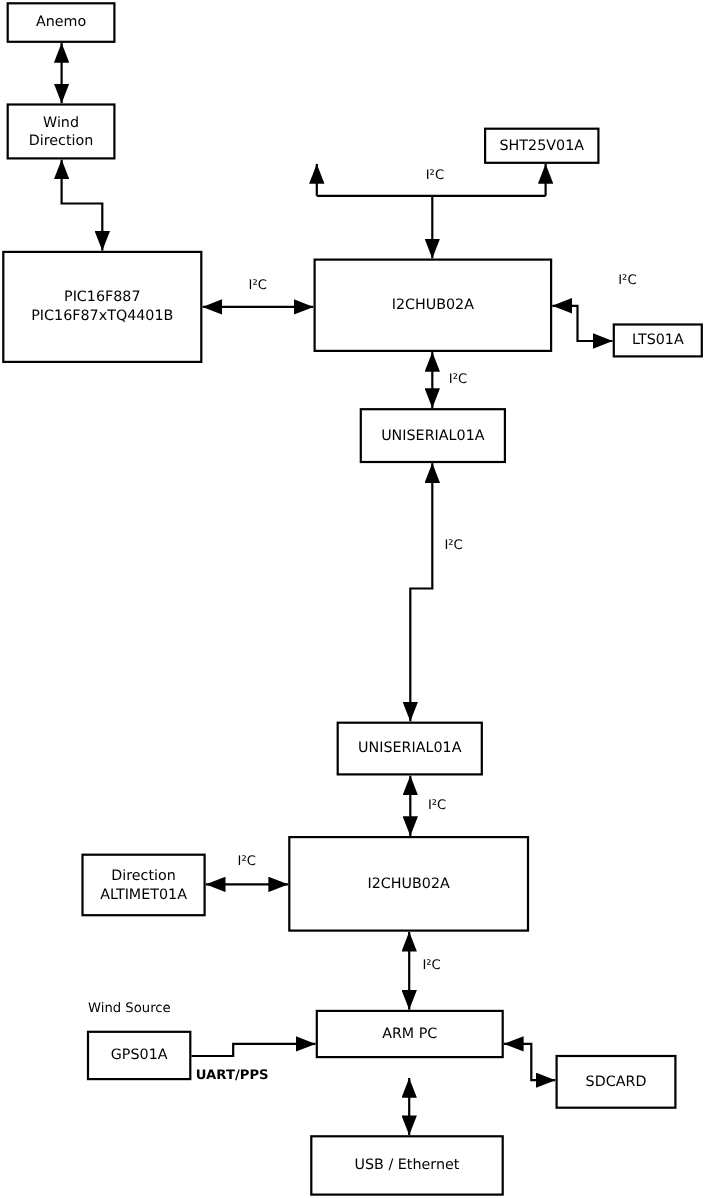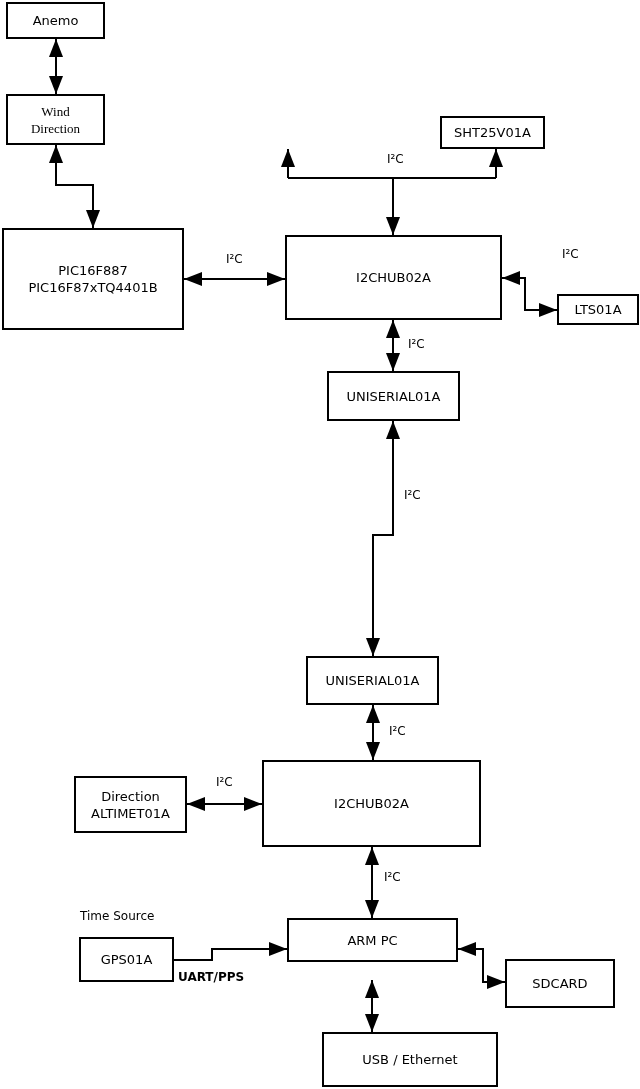--- a/index.html
+++ b/index.html
@@ -71,21 +71,21 @@
     <path d="M372,847 L372,918" marker-start="url(#arr)" marker-end="url(#arr)"></path>
     <path d="M162,960 L212,960 L212,949 L287,949" marker-end="url(#arr)"></path>
     <path d="M458,949 L483,949 L483,982 L505,982" marker-start="url(#arr)" marker-end="url(#arr)"></path>
     <path d="M372,980 L372,1032" marker-start="url(#arr)" marker-end="url(#arr)"></path>
   </svg>
 
   <div class="box" style="left:6px; top:2px; width:99px; height:37px;">
     <span>Anemo</span>
   </div>
 
-  <div class="box" style="left:6px; top:94px; width:99px; height:51px;font-family:Liberation Serif, serif;">
+  <div class="box" style="left:6px; top:94px; width:99px; height:51px;">
     <span>Wind</span>
     <span>Direction</span>
   </div>
 
   <div class="box" style="left:2px; top:228px; width:182px; height:102px;">
     <span>PIC16F887</span>
     <span>PIC16F87xTQ4401B</span>
   </div>
 
 
@@ -123,29 +123,29 @@
   </div>
 
   <div class="box" style="left:67px; top:937px; width:95px; height:45px;margin-left:12px;">
     <span>GPS01A</span>
   </div>
 
   <div class="box" style="left:505px; top:959px; width:110px; height:49px;">
     <span>SDCARD</span>
   </div>
 
-  <div class="box" style="left:282px; top:1032px; width:176px; height:55px;margin-left:40px;">
+  <div class="box" style="left:282px; top:1032px; width:176px; height:55px;">
     <span>USB / Ethernet</span>
   </div>
 
   <span class="lbl" style="left:387px; top:152px;">I²C</span>
   <span class="lbl" style="left:226px; top:252px;">I²C</span>
   <span class="lbl" style="left:562px; top:247px;">I²C</span>
   <span class="lbl" style="left:408px; top:337px;">I²C</span>
   <span class="lbl" style="left:404px; top:488px;">I²C</span>
   <span class="lbl" style="left:389px; top:724px;">I²C</span>
   <span class="lbl" style="left:216px; top:775px;">I²C</span>
   <span class="lbl" style="left:384px; top:870px;">I²C</span>
 
-  <span class="lbl" style="left:80px; top:909px;">Time Source</span>
+  <span class="lbl" style="left:80px; top:909px;">Wind Source</span>
   <span class="lbl" style="left:178px; top:970px;font-weight:bold;">UART/PPS</span>
 
 </div>
 
 </body></html>

